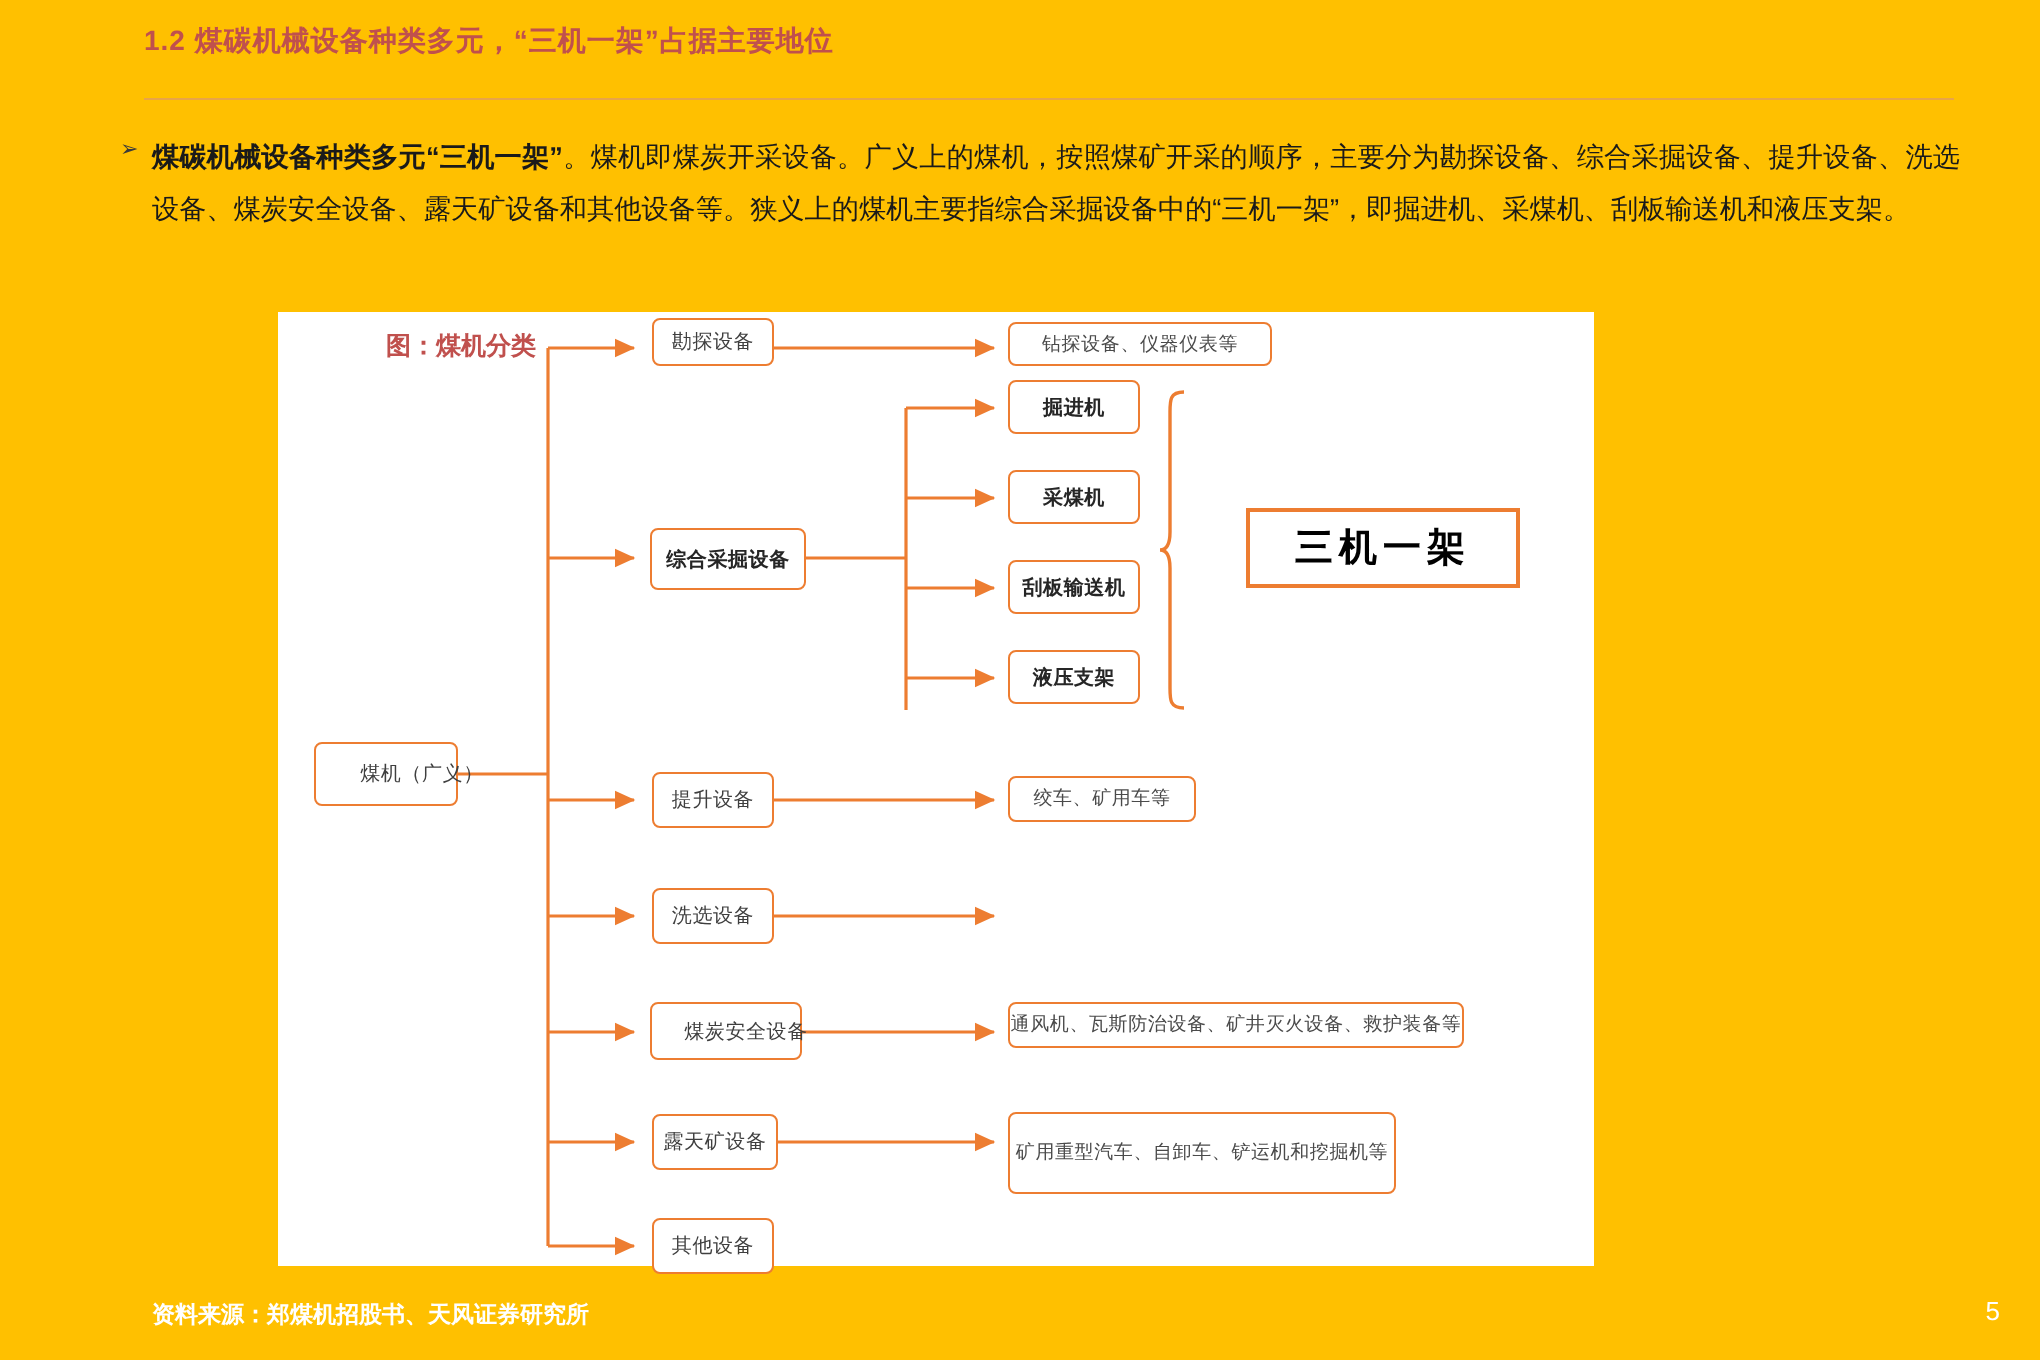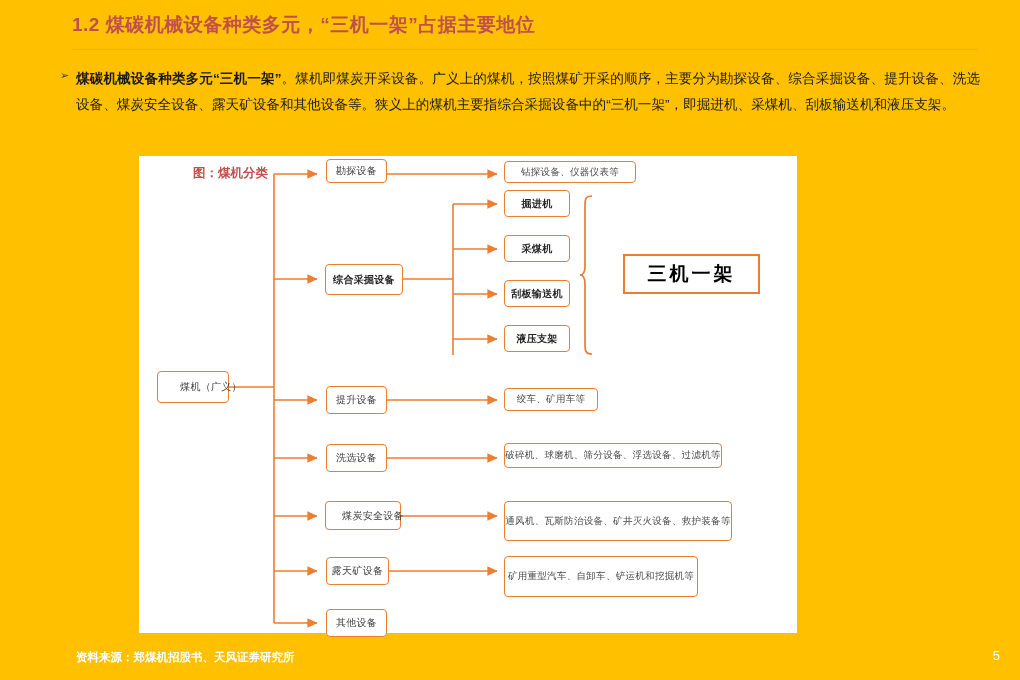--- a/index.html
+++ b/index.html
@@ -13,21 +13,21 @@
     font-family: "Liberation Sans", "DejaVu Sans", sans-serif;
     overflow: hidden;
     position: relative;
   }
 
   
   .slide-title {
     position: absolute;
     left: 72px;
     top: 12px;
-    font-size: 19px;
+    font-size: 14px;
     font-weight: bold;
     color: #C0504D;
     letter-spacing: 0.5px;
     white-space: nowrap;
   }
   .title-rule {
     position: absolute;
     left: 72px;
     top: 49px;
     width: 905px;
@@ -210,21 +210,20 @@
   <div class="node lead" style="left:187px; top:401px; width:63px; height:28px;">露天矿设备</div>
   <div class="node lead" style="left:187px; top:453px; width:61px; height:28px;">其他设备</div>
 
   <div class="node bold" style="left:365px; top:34px; width:66px; height:27px;">掘进机</div>
   <div class="node bold" style="left:365px; top:79px; width:66px; height:27px;">采煤机</div>
   <div class="node bold" style="left:365px; top:124px; width:66px; height:27px;">刮板输送机</div>
   <div class="node bold" style="left:365px; top:169px; width:66px; height:27px;">液压支架</div>
 
   <div class="node desc" style="left:365px; top:5px; width:132px; height:22px;">钻探设备、仪器仪表等</div>
   <div class="node desc" style="left:365px; top:232px; width:94px; height:23px;">绞车、矿用车等</div>
-  <div class="node desc" style="left:365px; top:287px; width:218px; height:25px;">破碎机、球磨机、筛分设备、浮选设备、过滤机等</div>
-  <div class="node desc" style="left:365px; top:345px; width:228px; height:40px;">通风机、瓦斯防治设备、矿井灭火设备、救护装备等</div>
+  <div class="node desc" style="left:365px; top:345px; width:228px; height:23px;">通风机、瓦斯防治设备、矿井灭火设备、救护装备等</div>
   <div class="node desc" style="left:365px; top:400px; width:194px; height:41px;">矿用重型汽车、自卸车、铲运机和挖掘机等</div>
 
   <div class="highlight-box" style="left:484px; top:98px; width:137px; height:40px;">三机一架</div>
 </div>
 
 <div class="footer-source">资料来源：郑煤机招股书、天风证券研究所</div>
 <div class="footer-page">5</div>
 
 </body></html>

